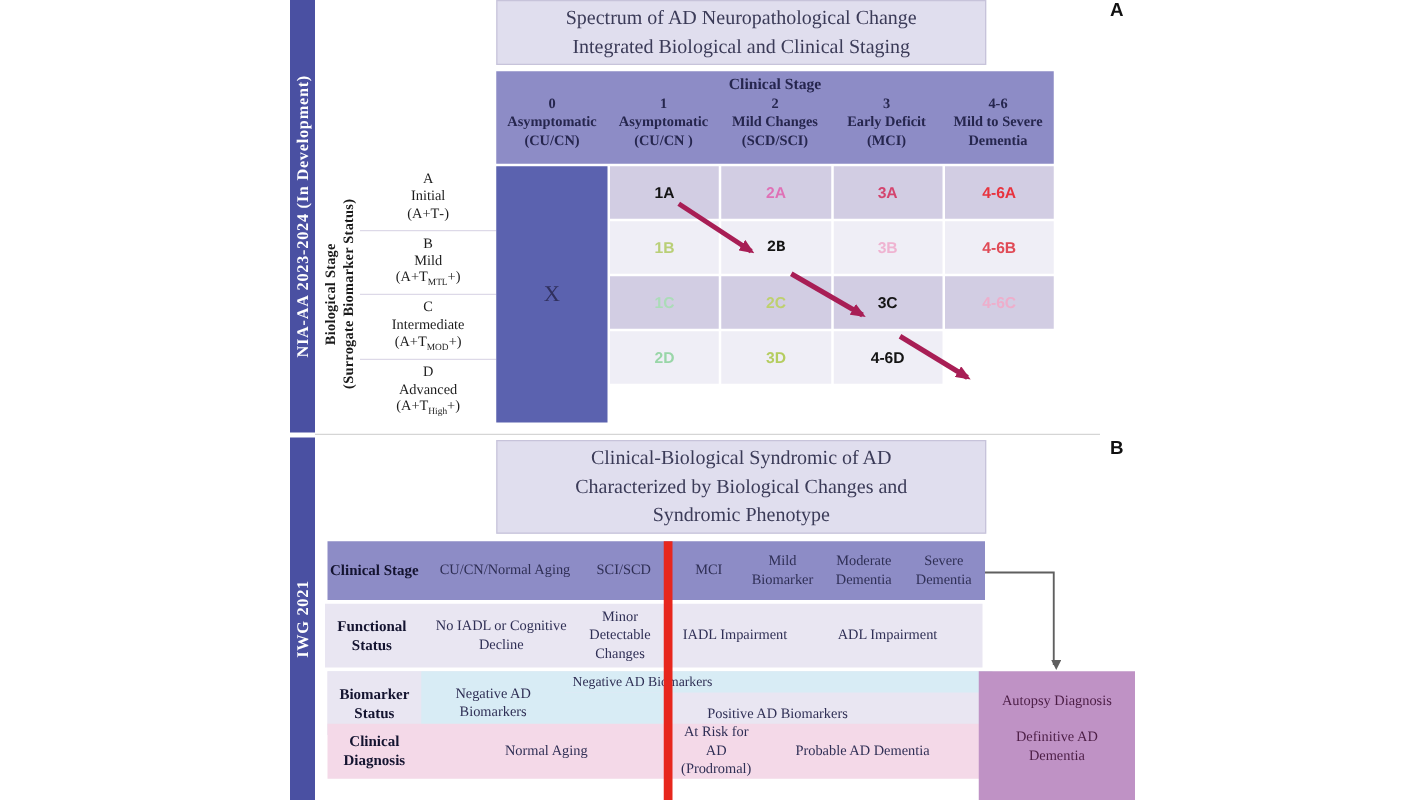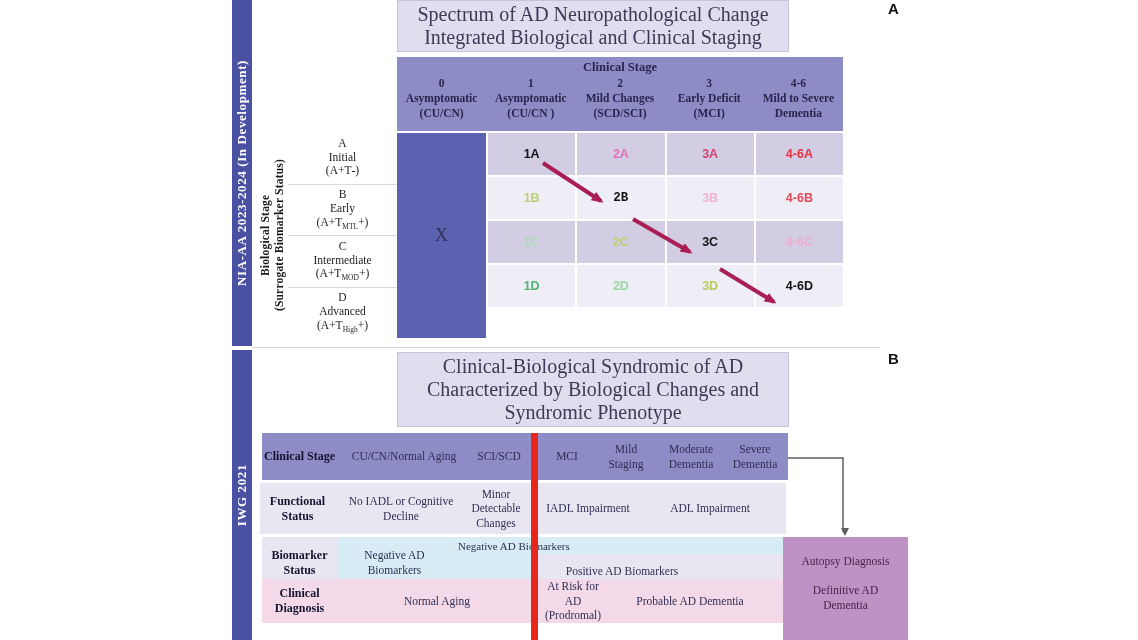--- a/index.html
+++ b/index.html
@@ -5,21 +5,21 @@
   html,body{margin:0;padding:0;background:#fff}
   .canvas{position:relative;width:1138px;height:640px;background:#fff;overflow:hidden;
           font-family:"Liberation Serif","DejaVu Serif",serif;color:#222}
   .abs{position:absolute}
   
   .sidebar{background:var(--sidebar,#4a50a2);color:#fff;display:flex;align-items:center;justify-content:center}
   .vtext{writing-mode:vertical-rl;transform:rotate(180deg);white-space:nowrap;
          font-weight:bold;font-size:13px;letter-spacing:.6px}
   
   .titlebox{background:var(--titlebox,#e0deee);border:1px solid #c7c3da;color:#3b3b58;
-            text-align:center;font-size:20px;display:flex;flex-direction:column;justify-content:center}
+            text-align:center;font-size:16px;display:flex;flex-direction:column;justify-content:center}
   .titlebox div{line-height:23px}
   .panel-letter{font-family:"Liberation Sans",sans-serif;font-weight:bold;font-size:15px;color:#111}
   
   .band{background:var(--band,#8d8cc6);color:#26264e}
   .bandtitle{text-align:center;font-weight:bold;font-size:12.5px;padding-top:3px}
   .hcols{display:flex;margin-top:1px}
   .hcol{flex:1;text-align:center;font-size:11.5px;font-weight:bold;line-height:1.32}
   
   .bioaxis{display:flex;align-items:center;justify-content:center;color:#1a1a1a}
   .bioaxis .vtext{font-size:11.5px;letter-spacing:.2px;text-align:center;line-height:1.25}
@@ -114,21 +114,21 @@
     </div>
 
     <div class="abs browwrap" style="left:288px;top:133px;width:109px;height:205px">
       <div class="brow">
         <div>A</div>
         <div>Initial</div>
         <div class="formula"><span>(A+T</span><sub></sub><span>-)</span></div>
       </div>
       <div class="brow">
         <div>B</div>
-        <div>Early</div>
+        <div>Mild</div>
         <div class="formula"><span>(A+T</span><sub>MTL</sub><span>+)</span></div>
       </div>
       <div class="brow">
         <div>C</div>
         <div>Intermediate</div>
         <div class="formula"><span>(A+T</span><sub>MOD</sub><span>+)</span></div>
       </div>
       <div class="brow">
         <div>D</div>
         <div>Advanced</div>
@@ -167,23 +167,20 @@
           <span class="code" style="color: rgb(171, 220, 184);">1C</span>
         </div>
       <div class="gcell rc">
           <span class="code" style="color: rgb(190, 208, 110);">2C</span>
         </div>
       <div class="gcell rc">
           <span class="code" style="color: rgb(20, 20, 20);">3C</span>
         </div>
       <div class="gcell rc">
           <span class="code" style="color: rgb(238, 174, 203);">4-6C</span>
-        </div>
-      <div class="gcell rd">
-          <span class="code" style="color: rgb(82, 179, 116);">1D</span>
         </div>
       <div class="gcell rd">
           <span class="code" style="color: rgb(153, 214, 168); text-align: center;">2D</span>
         </div>
       <div class="gcell rd">
           <span class="code" style="color: rgb(181, 205, 96);">3D</span>
         </div>
       <div class="gcell rd">
           <span class="code" style="color: rgb(20, 20, 20);">4-6D</span>
         </div>
@@ -210,21 +207,21 @@
       <div>Characterized by Biological Changes and</div>
       <div>Syndromic Phenotype</div>
     </div>
     <div class="abs panel-letter" style="left:888px;top:2px">B</div>
 
     <div class="prow r1" style="left:262px;top:85px;width:526px;height:47px">
       <div class="bcell rowlabel" style="left:0;width:75px">Clinical Stage</div>
       <div class="bcell" style="left:78px;width:128px">CU/CN/Normal Aging</div>
       <div class="bcell" style="left:206px;width:62px">SCI/SCD</div>
       <div class="bcell" style="left:278px;width:54px">MCI</div>
-      <div class="bcell" style="left:334px;width:60px">Mild Staging</div>
+      <div class="bcell" style="left:334px;width:60px">Mild Biomarker</div>
       <div class="bcell" style="left:396px;width:66px">Moderate Dementia</div>
       <div class="bcell" style="left:462px;width:62px">Severe Dementia</div>
     </div>
 
     <div class="prow r2" style="left:260px;top:135px;width:526px;height:51px">
       <div class="bcell rowlabel" style="left:0;width:75px">Functional Status</div>
       <div class="bcell" style="left:80px;width:122px">No IADL or Cognitive Decline</div>
       <div class="bcell" style="left:204px;width:64px">Minor Detectable Changes</div>
       <div class="bcell" style="left:278px;width:100px">IADL Impairment</div>
       <div class="bcell" style="left:390px;width:120px">ADL Impairment</div>

